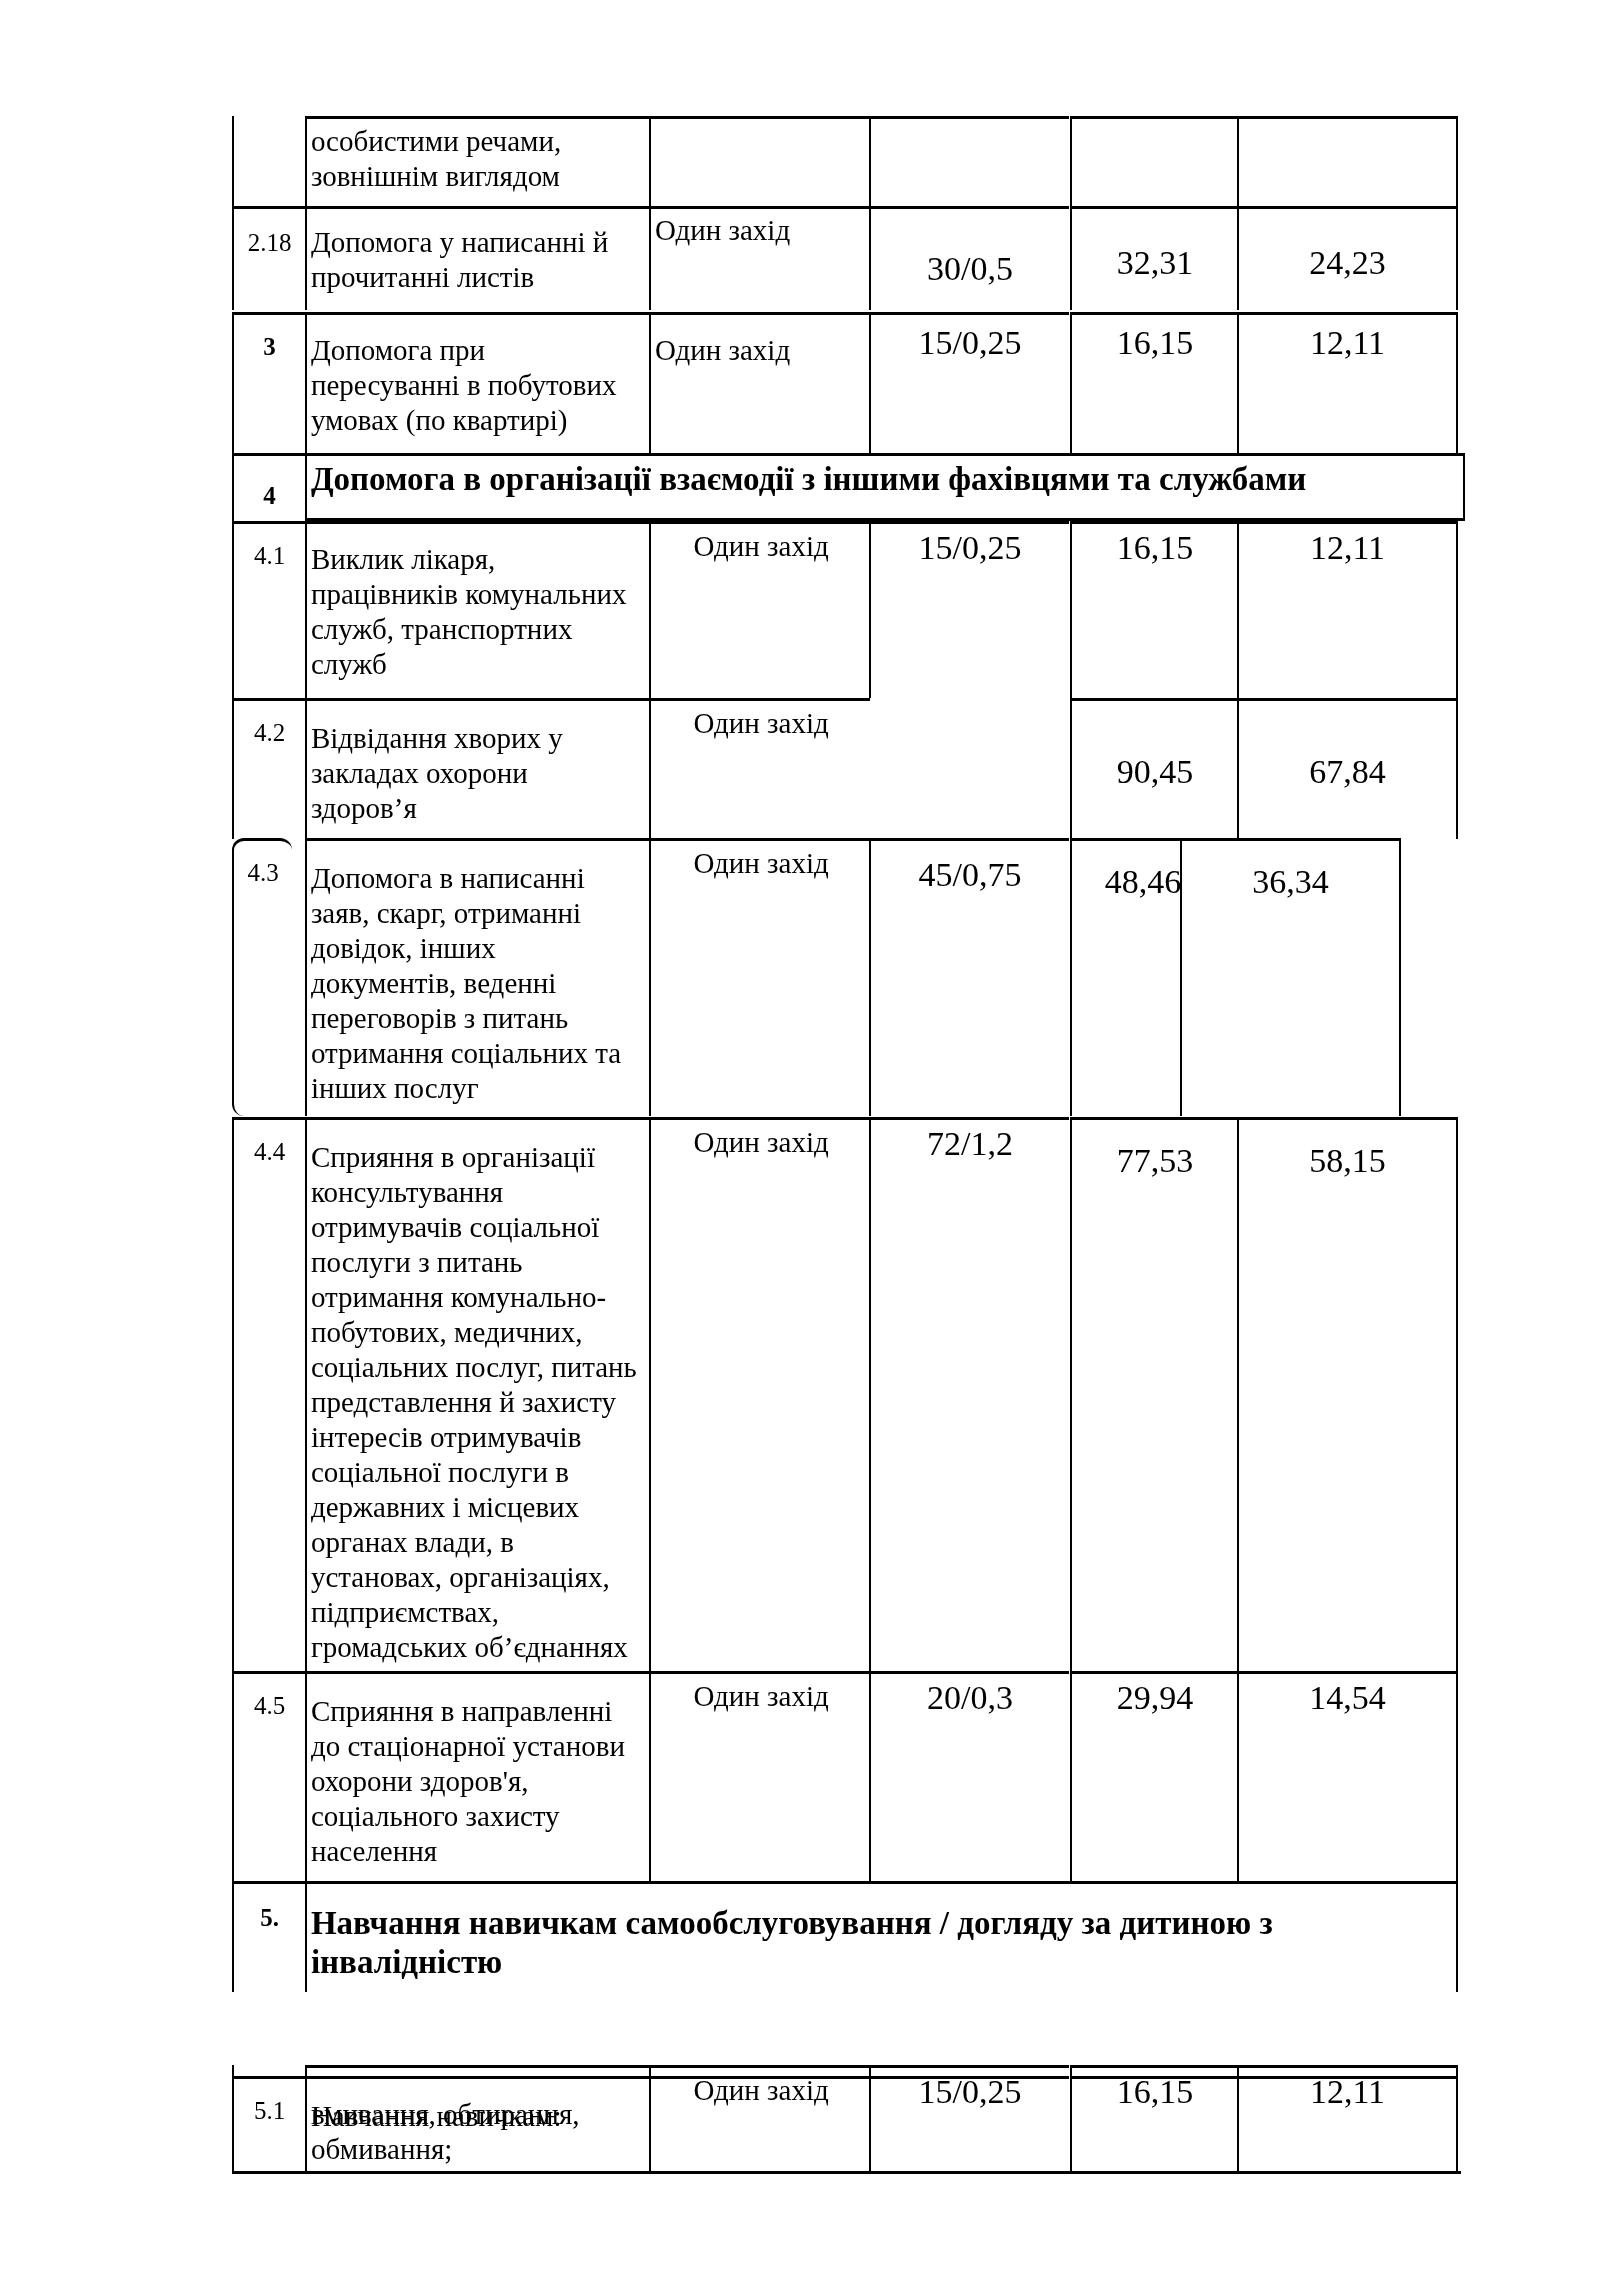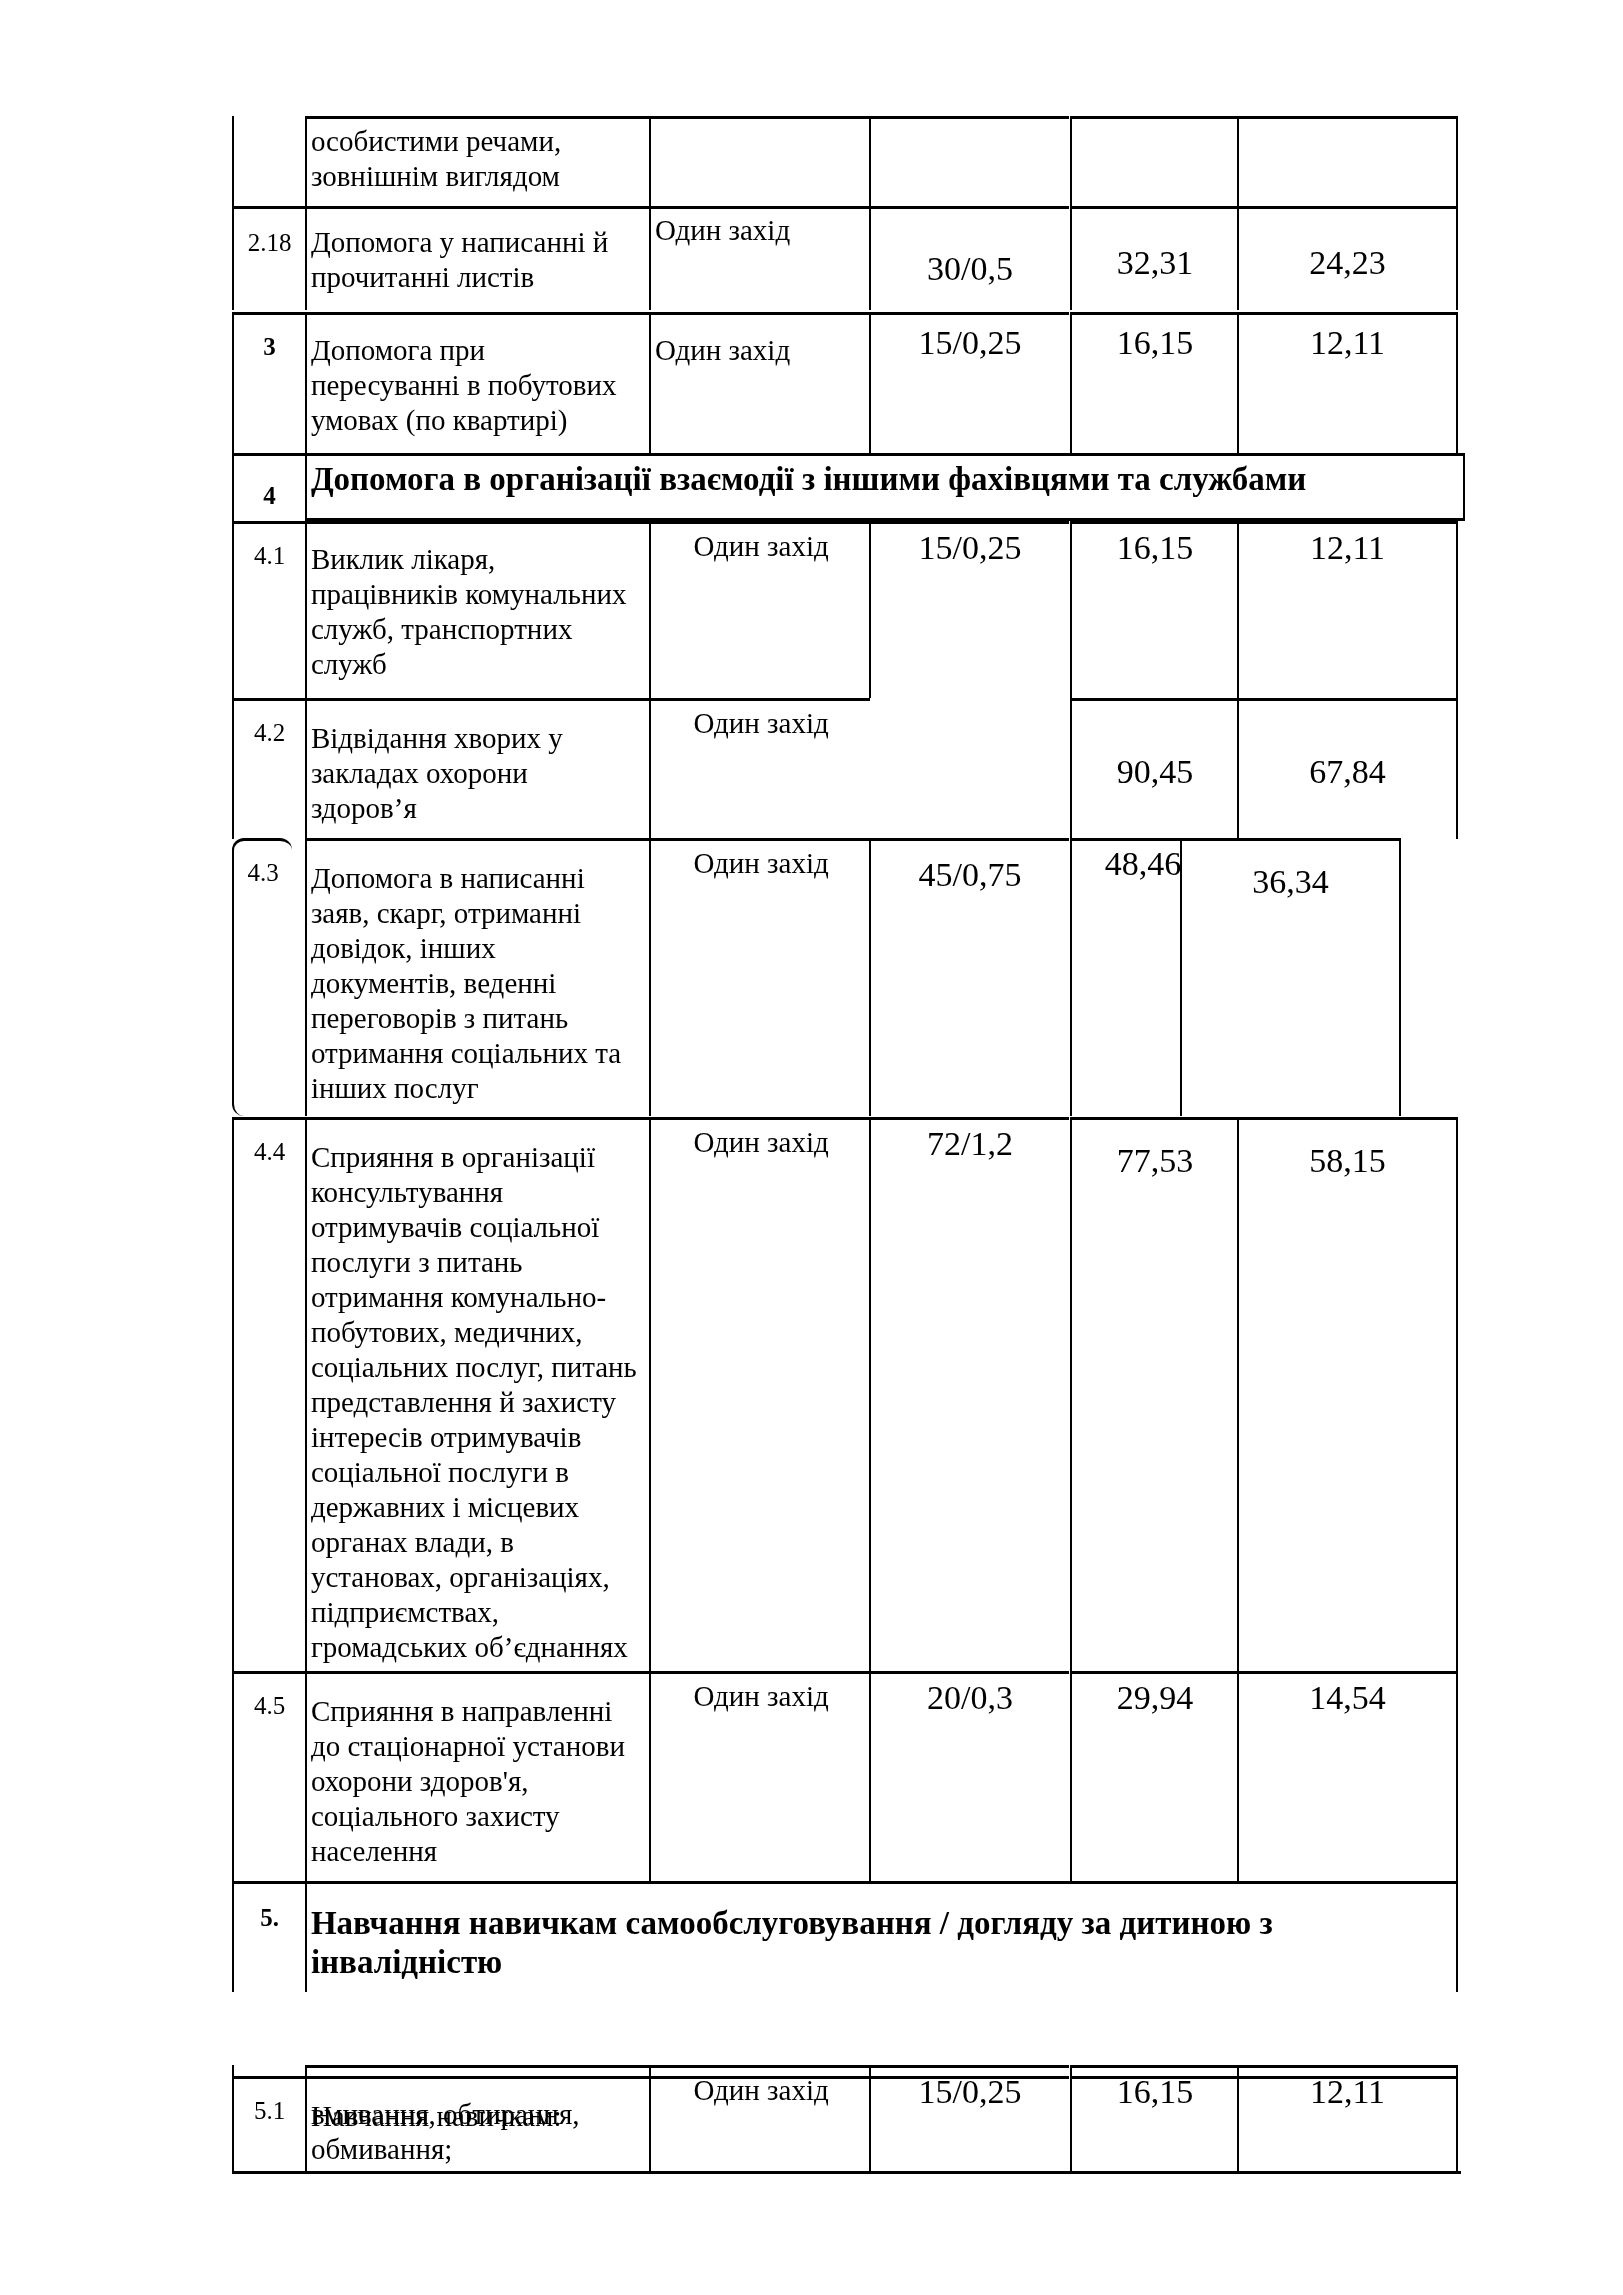--- a/index.html
+++ b/index.html
@@ -86,21 +86,21 @@
     <div class="cell num" style="left:0; width:60px; padding-top:18.3px;border-radius:12px;">4.3</div>
     <div class="cell desc" style="left:73px; width:344px; padding-top:19.6px;">Допомога в написанні
 заяв, скарг, отриманні
 довідок, інших
 документів, веденні
 переговорів з питань
 отримання соціальних та
 інших послуг</div>
     <div class="cell unit center" style="left:417px; width:221px; padding-top:5.2px;">Один захід</div>
     <div class="cell val" style="left:637px; width:200px; padding-top:15px;">45/0,75</div>
-    <div class="cell val" style="left:838px; width:144px; padding-top:4px;">48,46</div>
+    <div class="cell val" style="left:838px; width:144px; padding-top:22px;">48,46</div>
     <div class="cell val last" style="left:948px; width:221px; padding-top:22px;">36,34</div>
   </div>
 
   <div class="row" style="top:1001px; height:555px;">
     <div class="cell num" style="left:0; width:73px; padding-top:18.3px;">4.4</div>
     <div class="cell desc" style="left:73px; width:344px; padding-top:19.6px;">Сприяння в організації
 консультування
 отримувачів соціальної
 послуги з питань
 отримання комунально-

